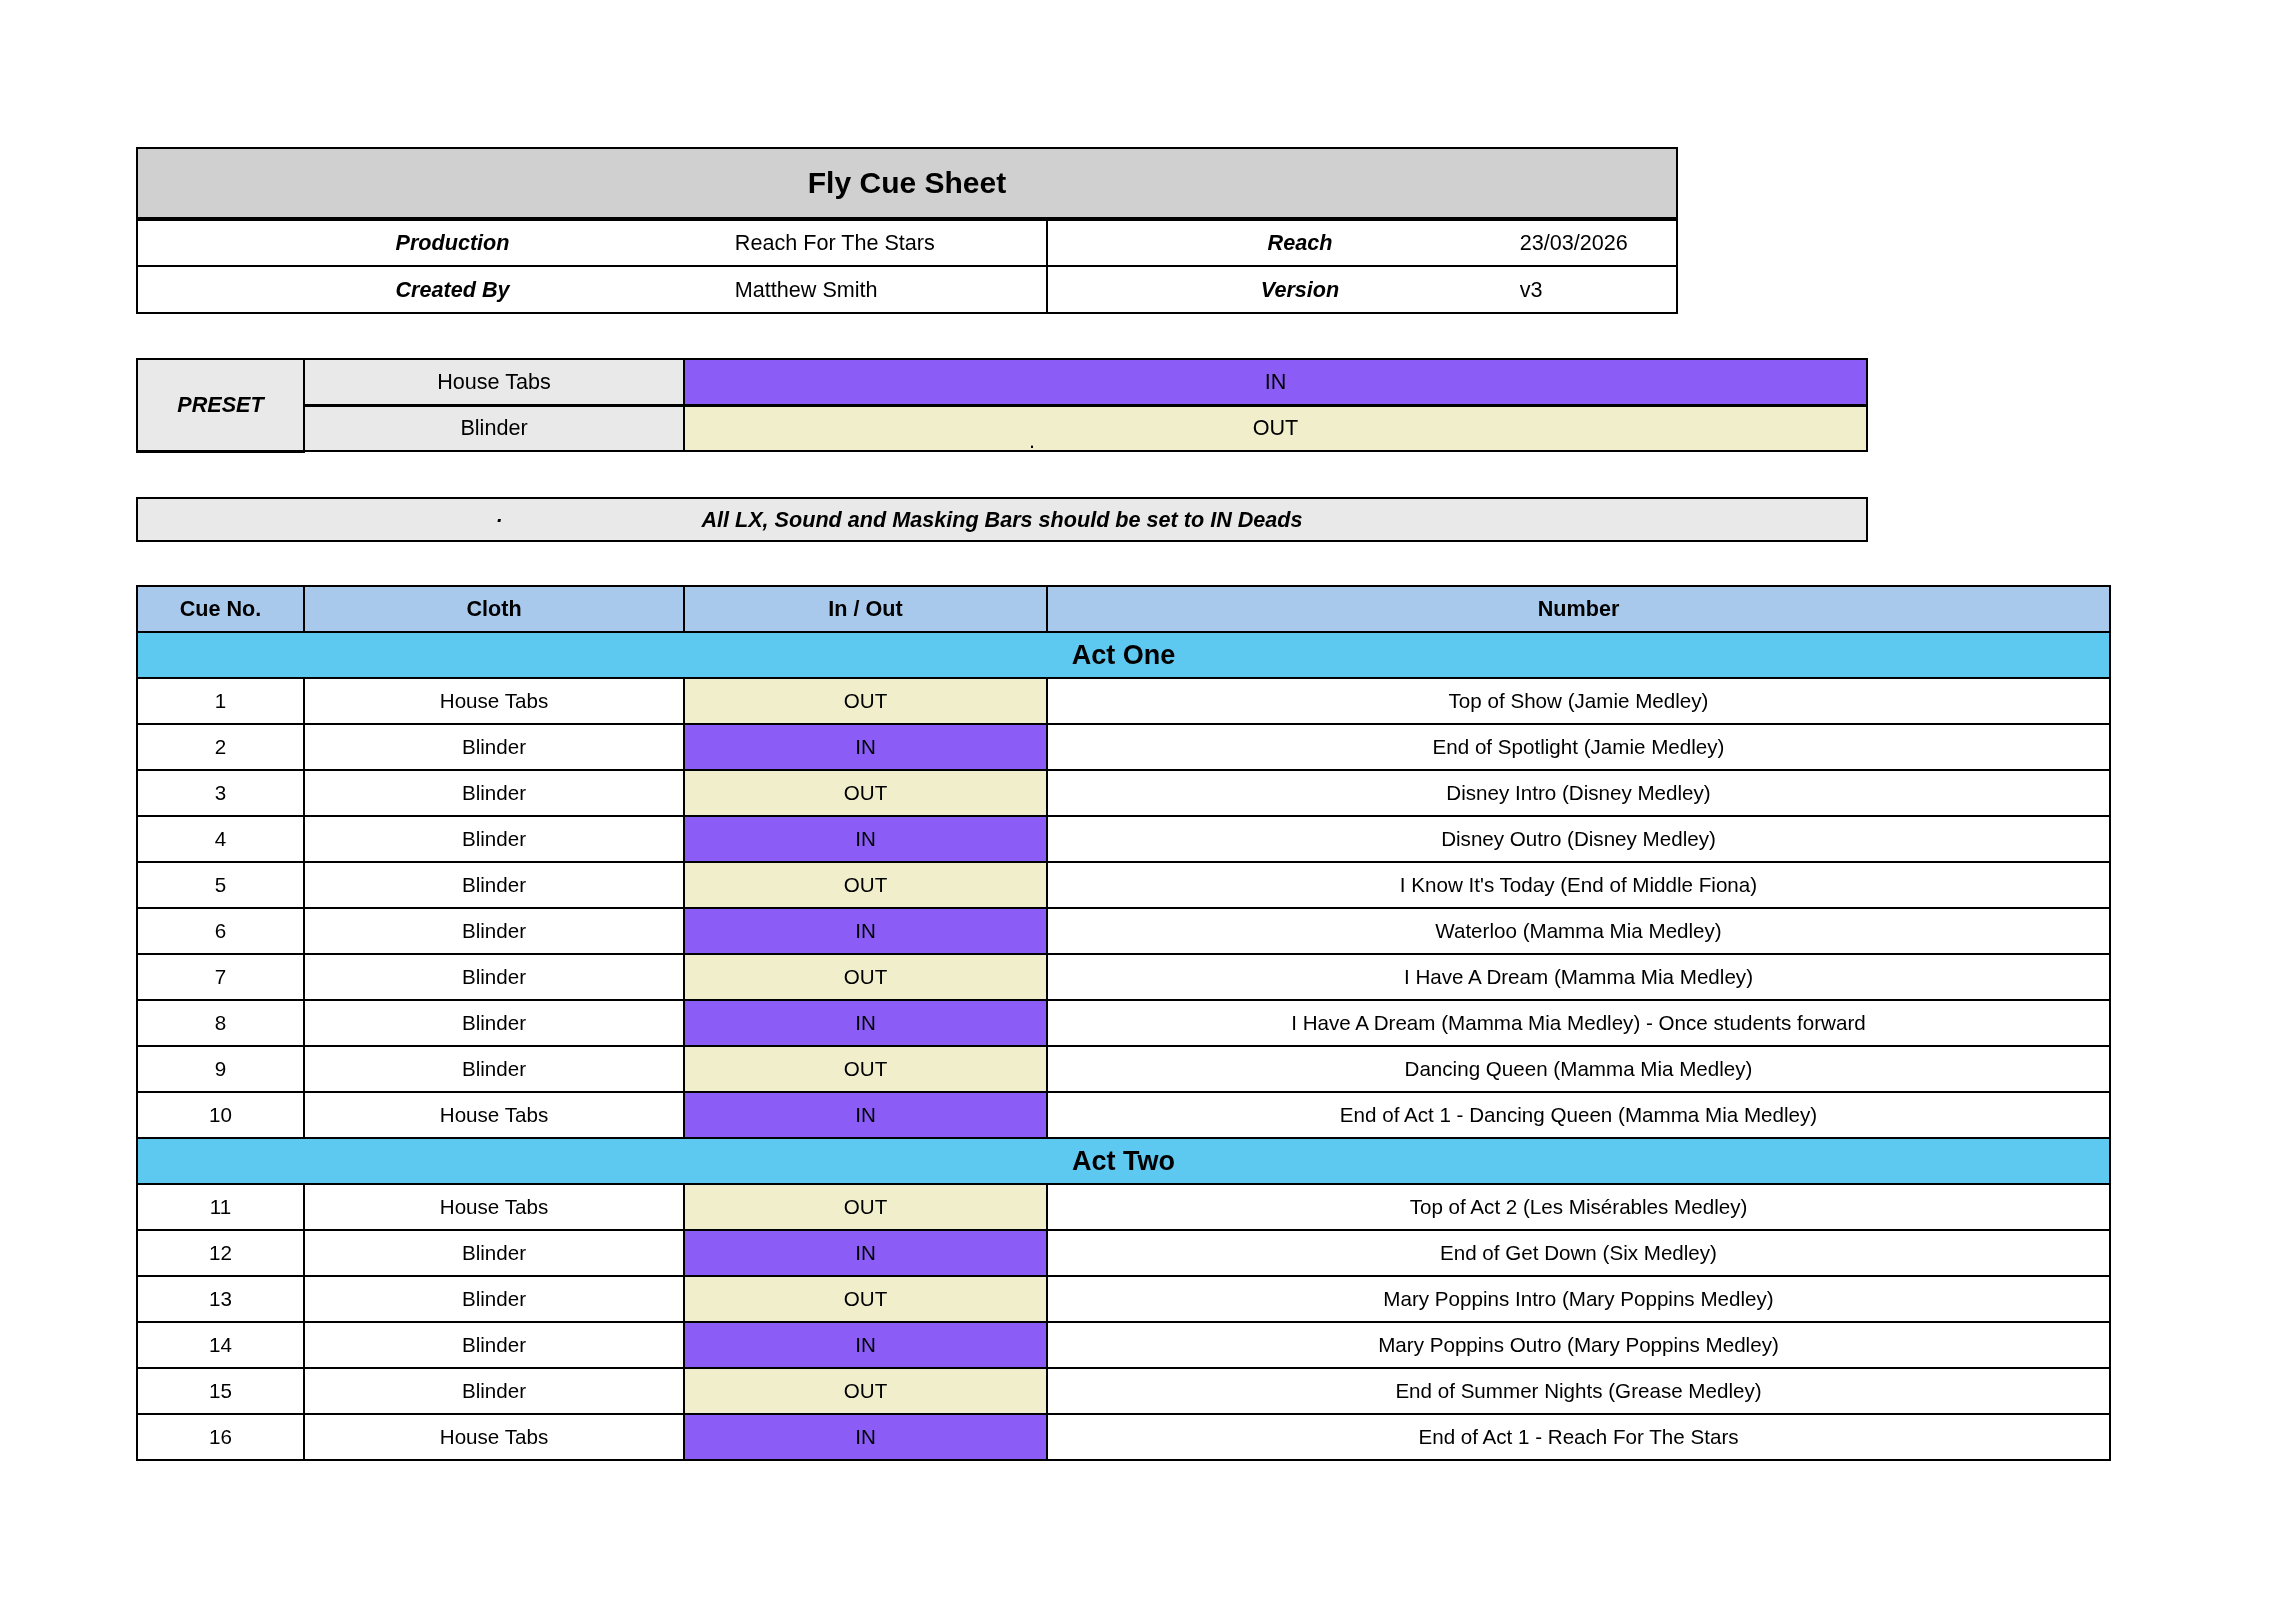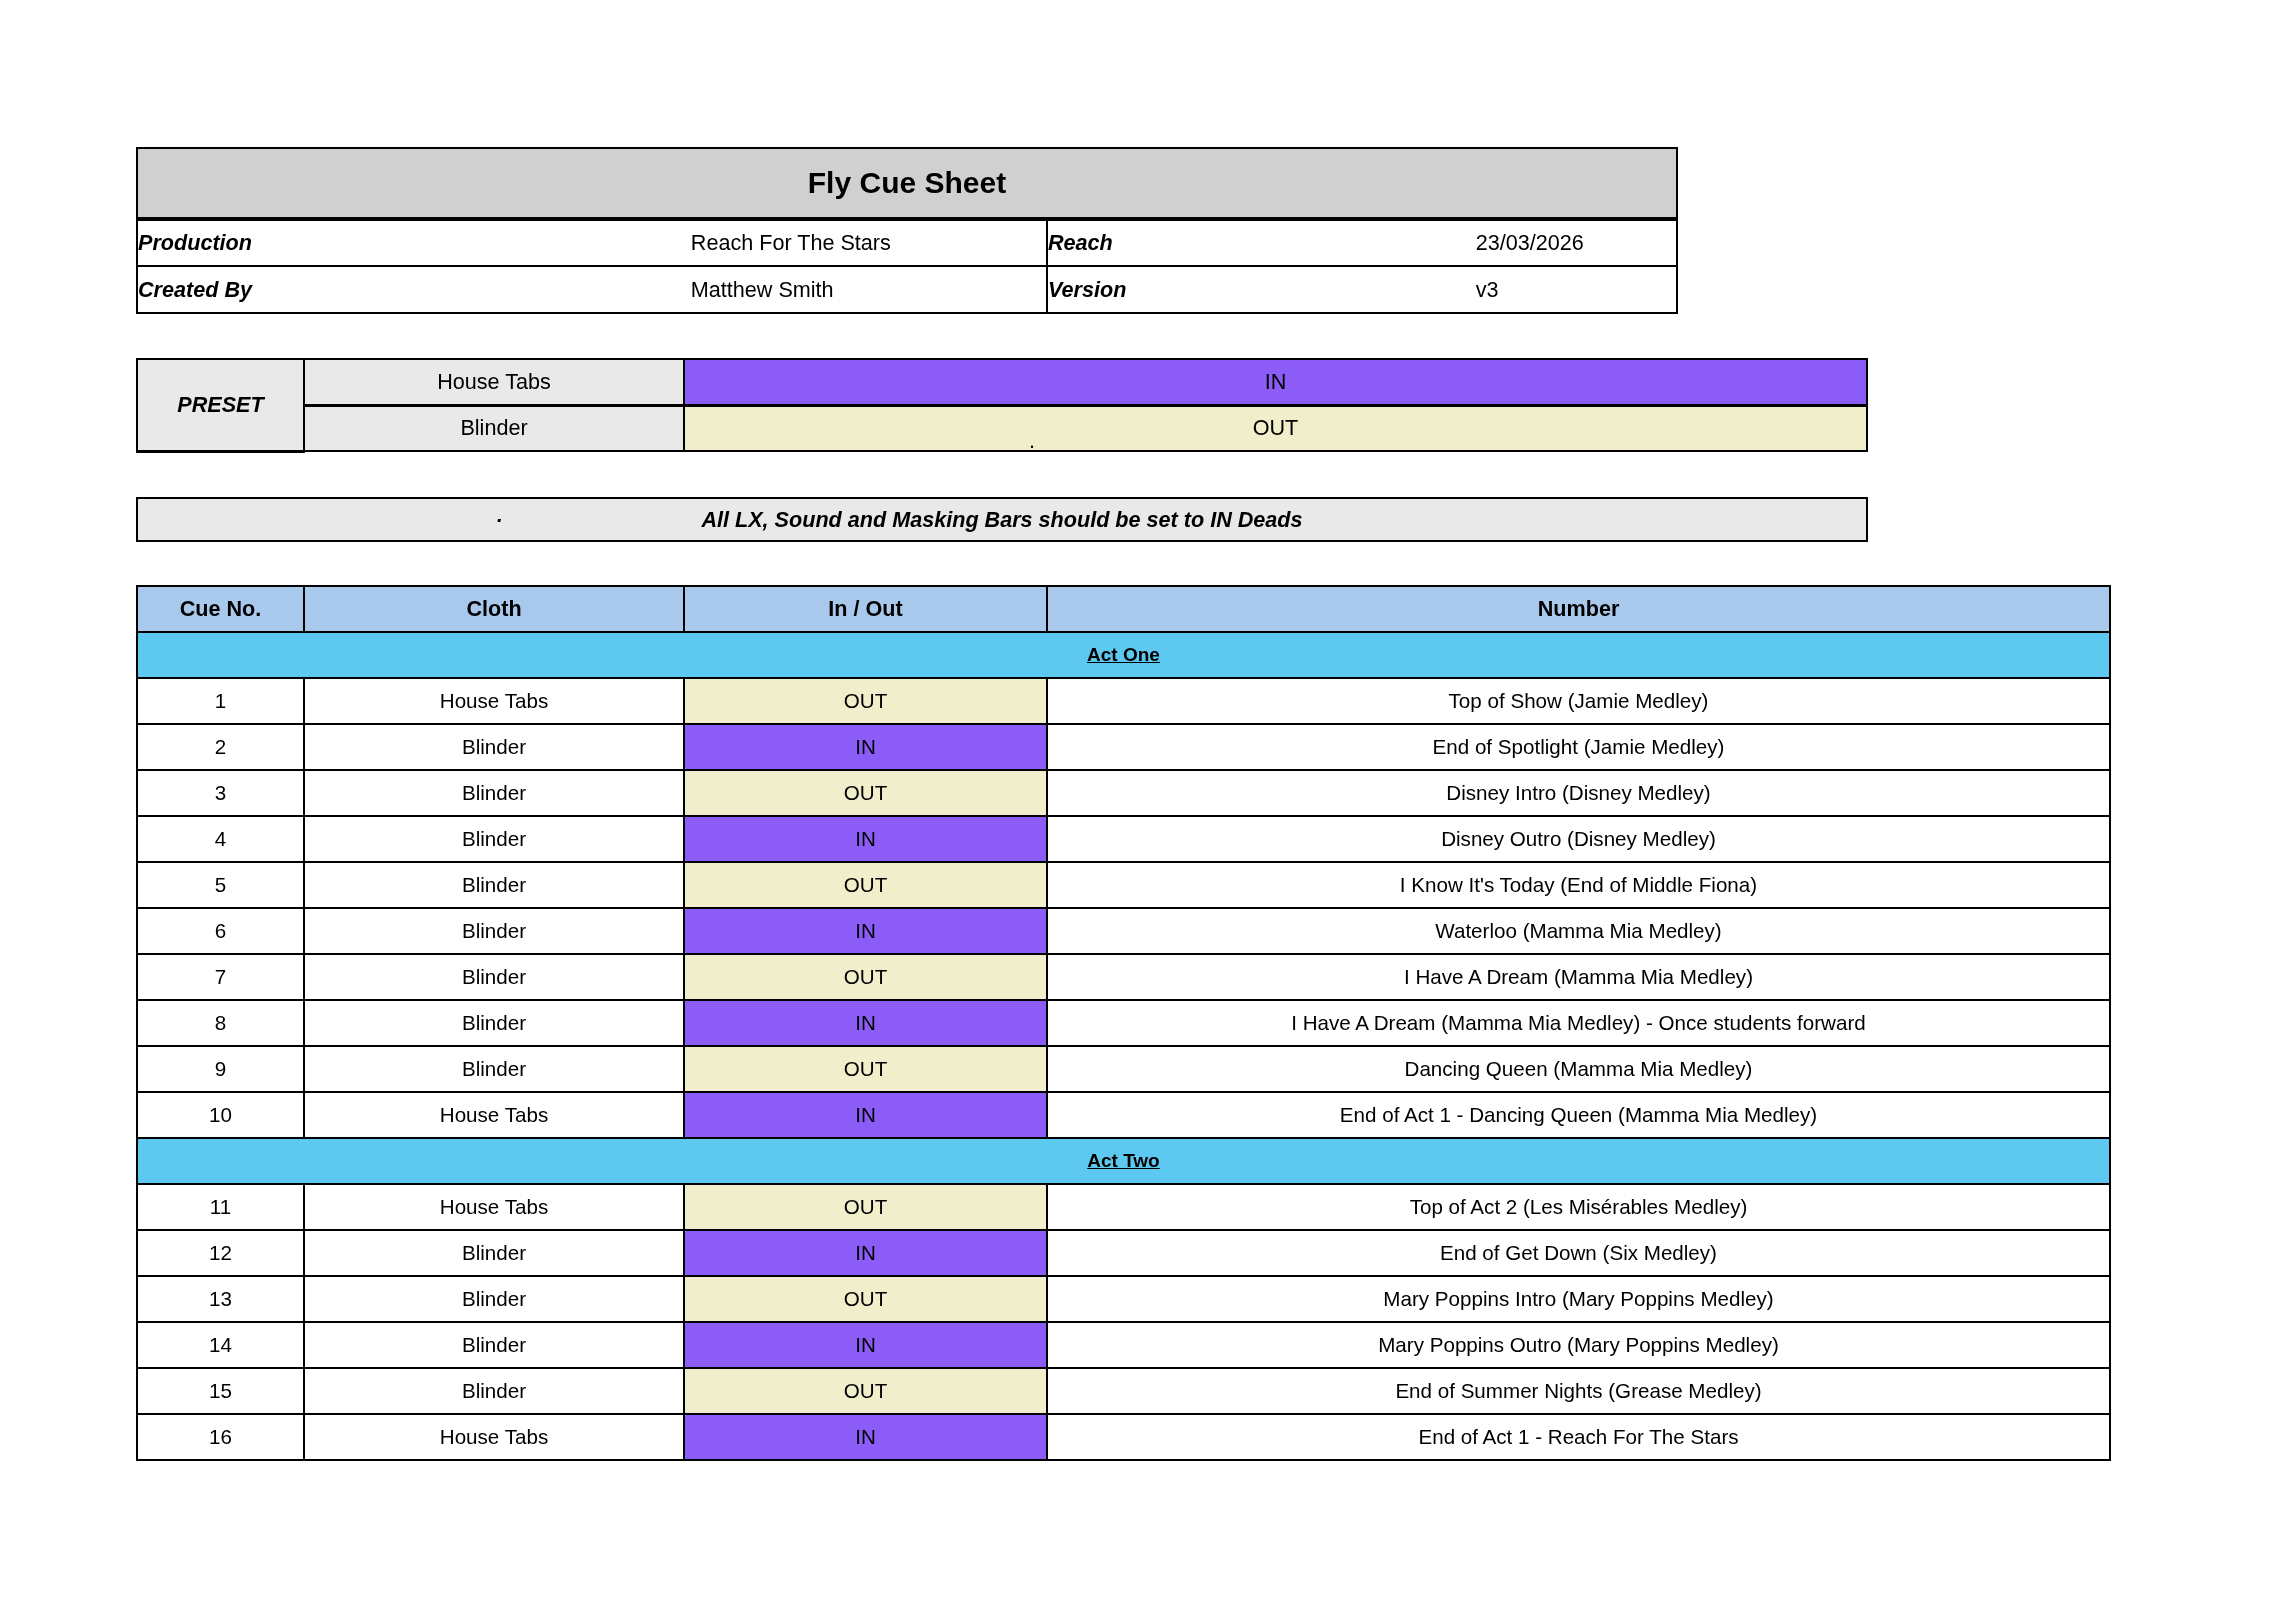--- a/index.html
+++ b/index.html
@@ -22,21 +22,21 @@
   }
 
   
   .header-tbl { left: 136px; top: 147px; width: 1542px; }
   .header-tbl .title-row td {
     height: 71px; background: #d0d0d0;
     font-size: 30px; font-weight: bold; border-bottom-width: 4.9px;
   }
   .header-tbl .meta-row td { height: 47px; font-size: 21.6px; border-bottom-width: 2.9px; }
   .field { display: flex; align-items: center; width: 100%; }
-  .lbl { font-weight: bold; font-style: italic; text-align: left; flex: 0 0 auto; }
+  .lbl { font-weight: bold; font-style: italic; text-align: center; flex: 0 0 auto; margin-left: 44px; }
   .lbl-left  { width: 541px; }
   .lbl-right { width: 416px; }
   .val { padding-left: 11.8px; text-align: left; white-space: nowrap; }
 
   
   .preset-tbl { left: 136px; top: 358px; width: 1732px; }
   .preset-tbl td { font-size: 21.6px; height: 46px; }
   .preset-tbl .row1 td { border-bottom-width: 3.9px; }
   .preset-label {
     background: #e9e9e9; font-weight: bold; font-style: italic; font-size: 24.5px;
@@ -60,21 +60,21 @@
 
   .stray-dot {
     position: absolute; left: 1029px; top: 429px;
     font-size: 21.6px; line-height: 23.5px;
   }
 
   
   .cue-tbl { left: 136px; top: 585px; width: 1975px; }
   .cue-tbl td { border-top-width: 2.9px; border-bottom-width: 2.9px; font-size: 20.6px; height: 46px; }
   .cue-tbl .head-row td { background: #a8c9ec; font-weight: bold; font-size: 21.6px; }
-  .cue-tbl .act-row td  { background: #5ec9f0; font-weight: bold; font-size: 19px; text-decoration: underline; }
+  .cue-tbl .act-row td  { background: #5ec9f0; font-weight: bold; font-size: 27px; }
 </style>
 </head>
 <body>
 
 <div class="page">
 
   <table class="tbl header-tbl">
     <colgroup>
         <col style="width:910px">
         <col>

